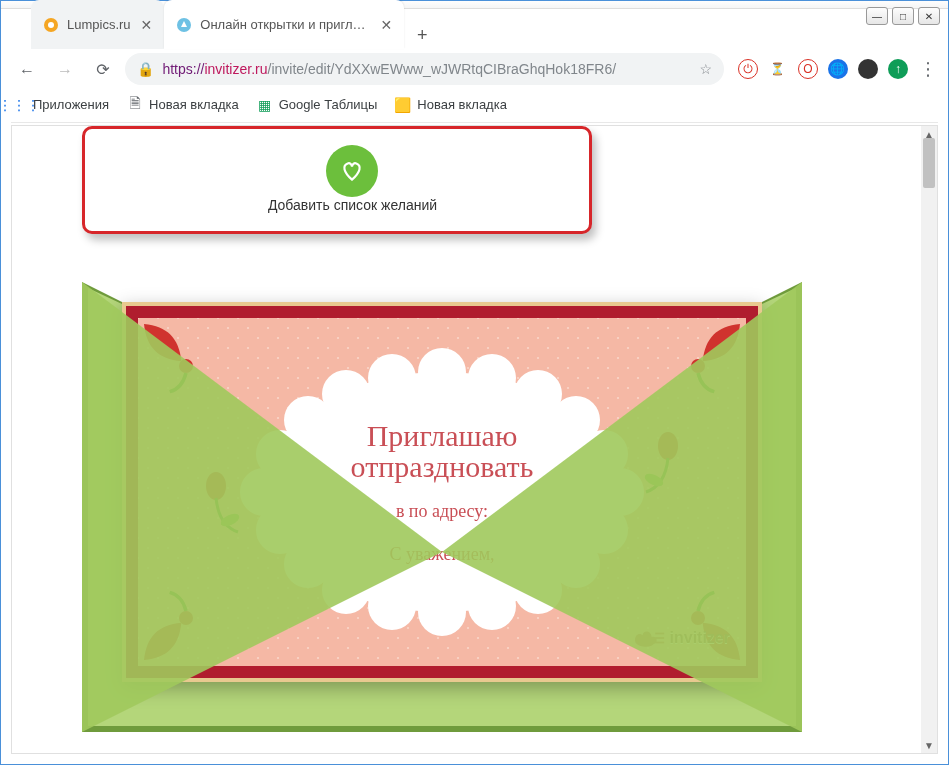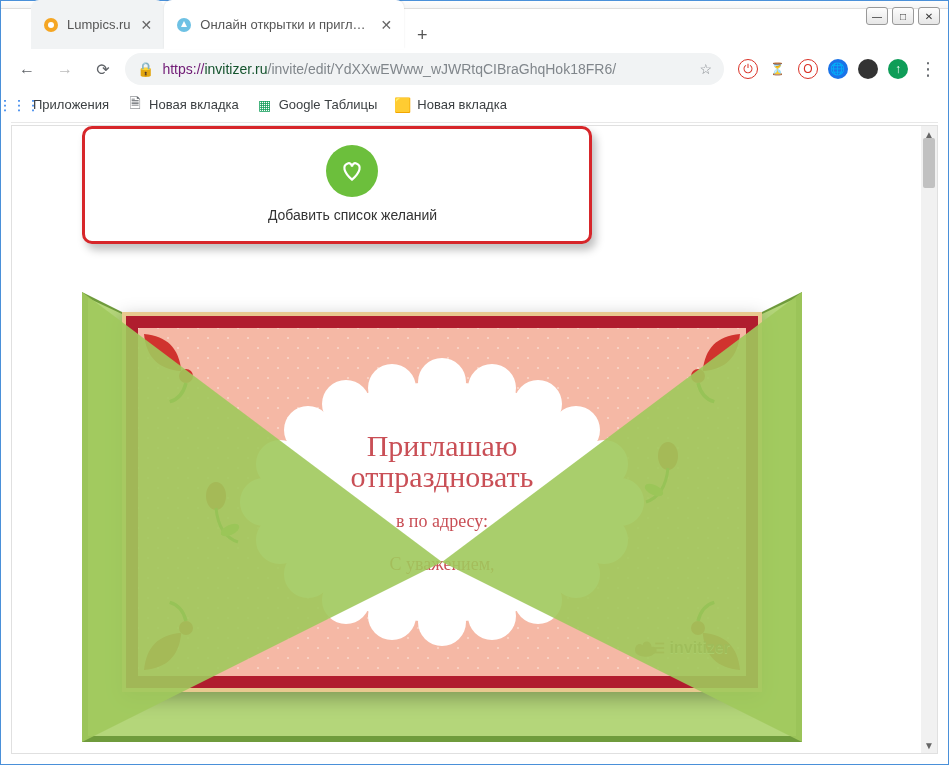--- a/index.html
+++ b/index.html
@@ -21,21 +21,21 @@
     .tab .close-x { margin-left: 10px; color:#666; font-size:14px; }
     .newtab-btn { width: 28px; height:28px; display:flex; align-items:center; justify-content:center; color:#555; font-size:18px; margin-left:4px; }
 
     
     .toolbar { position:absolute; top:48px; left:10px; right:10px; height:40px; display:flex; align-items:center; gap:6px; }
     .nav-btn { width:32px; height:32px; border-radius:50%; display:flex; align-items:center; justify-content:center; color:#5f6368; }
     .nav-btn.disabled { color:#bbb; }
     .omnibox { flex:1; height:32px; background:#f1f3f4; border-radius:16px; display:flex; align-items:center; padding:0 12px; gap:8px; font-size:14px; color:#202124; }
     .omnibox .lock { color:#5f6368; }
     .omnibox .proto { color:#701a75; }
-    .omnibox .host { color:#14532d; }
+    .omnibox .host { color:#be185d; }
     .omnibox .path { color:#80868b; }
     .toolbar .ext-icons { display:flex; gap:10px; align-items:center; margin-left:8px; }
     .ext-icon { width:20px; height:20px; border-radius:50%; display:flex; align-items:center; justify-content:center; font-size:12px; }
 
     
     .bookmarks { position:absolute; top:90px; left:10px; right:10px; height:32px; display:flex; align-items:center; gap:18px; font-size:13px; color:#3c4043; border-bottom:1px solid #e8e8e8; padding-bottom:4px; }
     .bm { display:flex; align-items:center; gap:6px; cursor:pointer; }
     .bm .glyph { width:16px; height:16px; display:inline-flex; align-items:center; justify-content:center; font-size:14px; }
 
     
@@ -44,21 +44,21 @@
     .scrollbar-v .thumb { position:absolute; left:2px; right:2px; top:12px; height:50px; background:#c1c1c1; border-radius:2px; }
     .scrollbar-v .arrow { position:absolute; left:0; right:0; height:16px; display:flex; align-items:center; justify-content:center; color:#666; font-size:10px; }
     .scrollbar-v .arrow.up { top:0; }
     .scrollbar-v .arrow.down { bottom:0; }
 
     .content { position:absolute; left:0; right:17px; top:0; bottom:0; overflow:hidden; }
     .section-title { font-size:22px; color:#333; margin: 0 0 8px 70px; font-weight:400; }
 
     
     .options-box { margin-left:70px; width:510px; border:3px solid #d7262a; border-radius:10px; padding:16px 10px 18px; display:flex; justify-content:space-around; background:#fff; box-shadow: 4px 6px 8px rgba(0,0,0,.25); }
-    .opt { display:flex; flex-direction:column; align-items:center; gap:10px; cursor:pointer;margin-left:31px; }
+    .opt { display:flex; flex-direction:column; align-items:center; cursor:pointer;margin-left:31px; }
     .opt-circle { width:52px; height:52px; border-radius:50%; display:flex; align-items:center; justify-content:center; color:#fff; }
     .opt-circle.green { background:#6cbf3c; }
     .opt-circle.teal { background:#88bcb8; }
     .opt-label { font-size:14px; color:#333; }
 
     
     .envelope-wrap { position:relative; margin-top:28px; margin-left:70px; width:720px; height:470px; }
     .env-back { position:absolute; left:0; top:20px; width:720px; height:450px; background:#6f9b3c; clip-path: polygon(0% 100%, 0% 0%, 50% 40%, 100% 0%, 100% 100%); }
     .env-back-inner { position:absolute; left:6px; top:26px; width:708px; height:438px; background:#b4d67a; clip-path: polygon(0% 100%, 0% 0%, 50% 38%, 100% 0%, 100% 100%); }
     .env-flap-left { position:absolute; left:0; top:20px; width:720px; height:450px; background:#a0c95c; clip-path: polygon(0% 0%, 50% 60%, 0% 100%); opacity:.9; }

